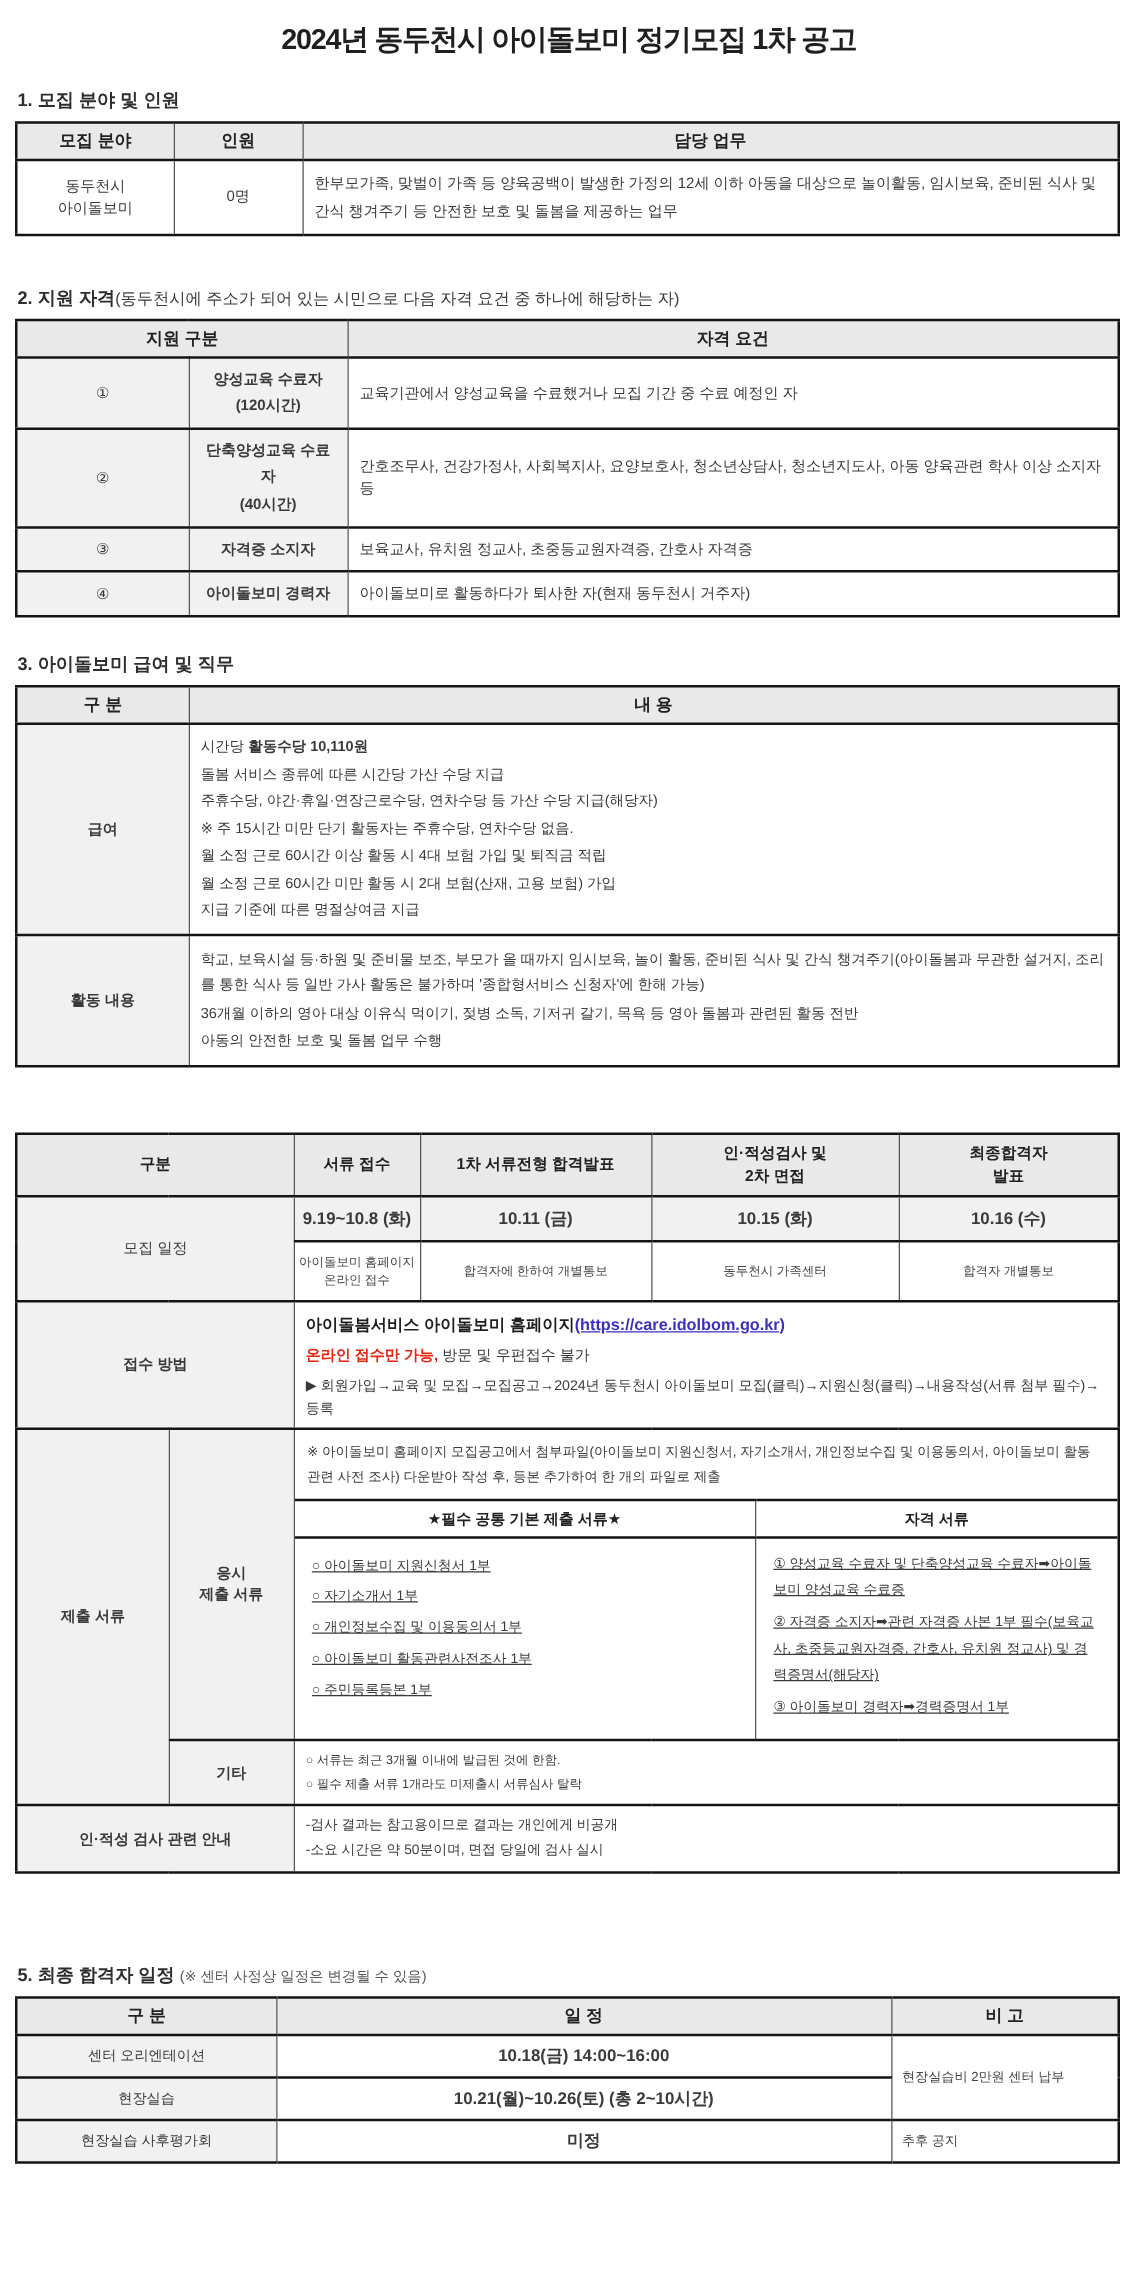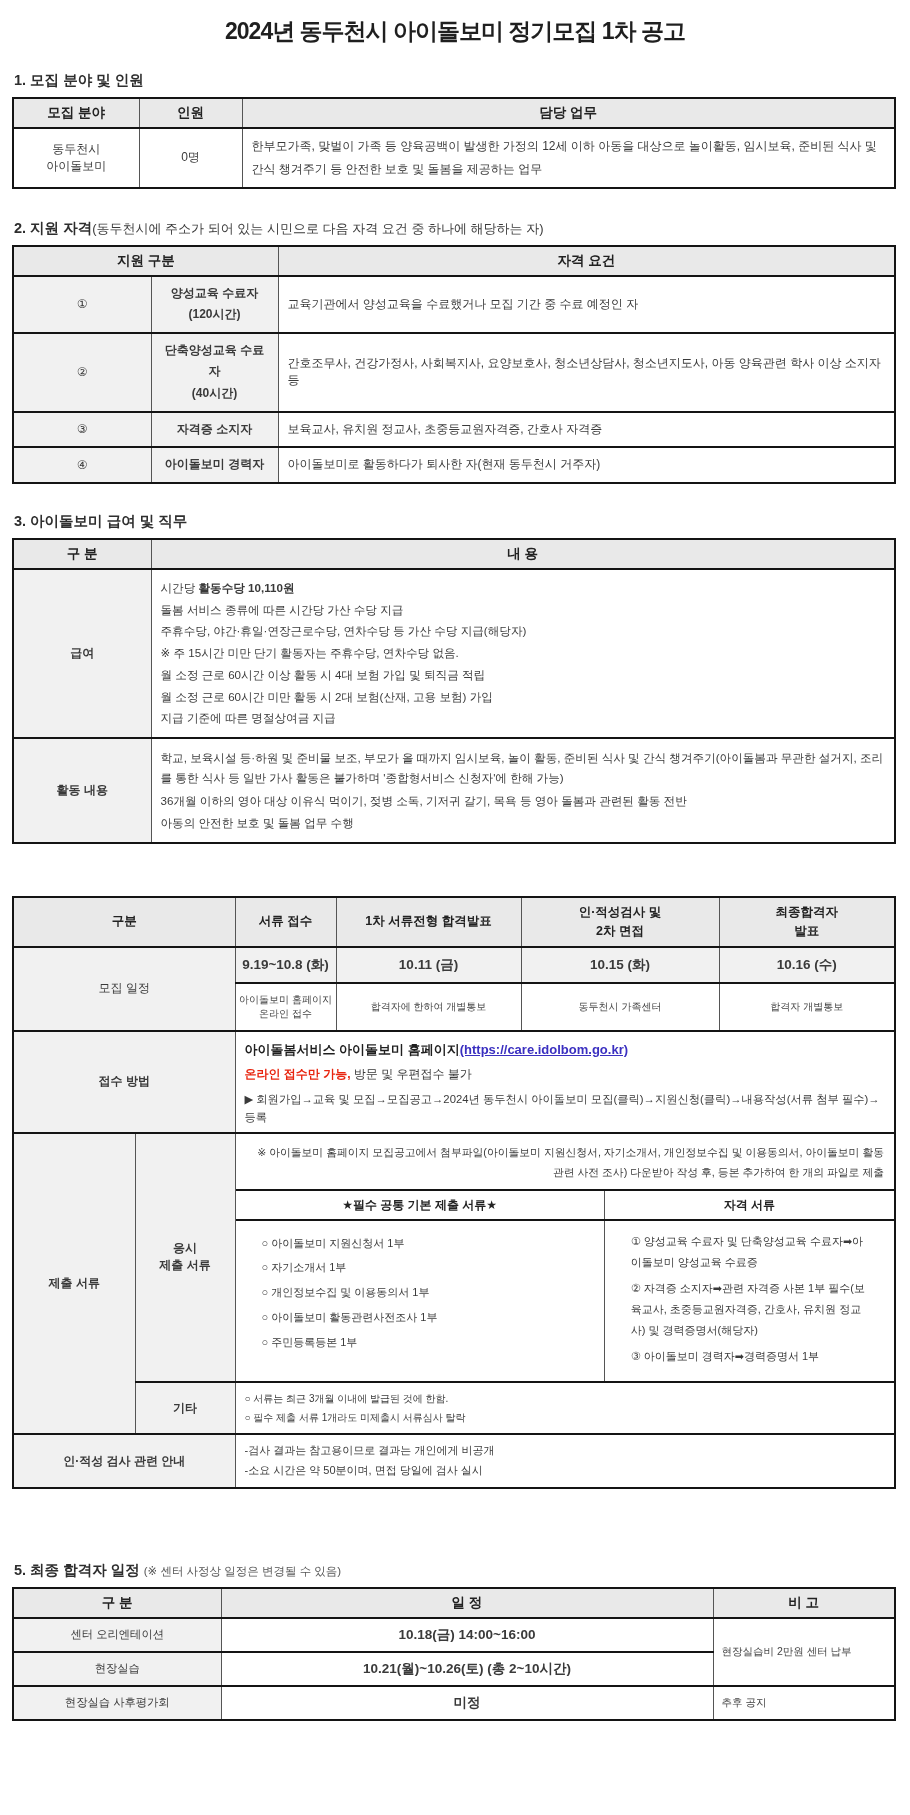--- a/index.html
+++ b/index.html
@@ -18,44 +18,44 @@
   table.t { border-collapse:collapse; width:884px; table-layout:fixed; }
   .t th, .t td { border:1px solid #555; border-top:2px solid #141414; border-bottom:2px solid #141414; }
   .t { border:2px solid #141414; }
   .t th { background:#e9e9e9; font-weight:bold; font-size:13.5px; color:#222; padding:5px 4px; text-align:center; }
   .t td { font-size:12px; padding:6px 9px; vertical-align:middle; background:#fff; }
   .shade { background:#f1f1f1 !important; }
   .center { text-align:center; }
   .bold { font-weight:bold; }
   .sm { font-size:10.5px; }
 
-  .mt1 { margin-top:30px; } .mt2 { margin-top:28px; } .mt3 { margin-top:52px; }
+  .mt1 { margin-top:40px; } .mt2 { margin-top:28px; } .mt3 { margin-top:52px; }
   .mt4 { margin-top:72px; }
 
   .duty-cell { line-height:1.9; font-size:11.8px; }
   .t2-type { font-weight:bold; line-height:1.8;text-align:center; }
   .pay-cell div, .act-cell div { line-height:1.62; margin:3px 0; font-size:11.6px; }
   .act-cell div { line-height:1.7; }
 
   .t4 th { font-size:12.5px; line-height:1.5; }
   .t4 .date { font-weight:bold; font-size:13.5px; text-align:center; padding:8px 2px; }
   .t4 .date-note { font-size:10px; text-align:center; color:#444; padding:9px 2px; }
   .apply-cell { line-height:1.6;margin-left:28px; }
   .apply-cell .l1 { font-size:13px; font-weight:bold; color:#1f1f1f; margin:2px 0 5px 0; }
   .apply-cell .l2 { font-size:12px; margin:0 0 5px 0; }
   .apply-cell .l3 { font-size:11.3px; }
   .red { color:#e8250f; }
   a.site-link { color:#3a2fc0; font-weight:bold; text-decoration:underline; }
 
   .docs-content { padding:0 !important; }
-  .docs-note { font-size:10.8px; line-height:1.9; padding:8px 10px 6px 10px;text-align:right; }
+  .docs-note { font-size:10.8px; line-height:1.9; padding:8px 10px 6px 10px; }
   table.t-inner { width:100%; border-collapse:collapse; table-layout:fixed; }
   .t-inner th { background:#fff; border:1px solid #555; border-top:2px solid #141414;
                 border-bottom:2px solid #141414; font-size:12px; padding:5px 2px; }
-  .t-inner td { border:1px solid #555; border-bottom:none; vertical-align:top; padding:10px 26px; }
+  .t-inner td { border:1px solid #555; border-bottom:none; vertical-align:top; padding:10px 14px;text-decoration:underline; }
   .t-inner th:first-child, .t-inner td:first-child { border-left:none; }
   .t-inner th:last-child, .t-inner td:last-child { border-right:none; }
   .docs-left div { font-size:11px; line-height:2.25; }
   .docs-right div { font-size:11px; line-height:1.95; margin-bottom:4px; }
   .etc-cell div { font-size:10px; line-height:1.9; }
   .apt-cell div { font-size:11px; line-height:1.8; }
 
   .t5 td { padding:7px 8px; }
   .t5 .sched { font-weight:bold; font-size:13.5px; text-align:center; }
   .t5 .note { font-size:10.5px; text-align:left; color:#444; }

